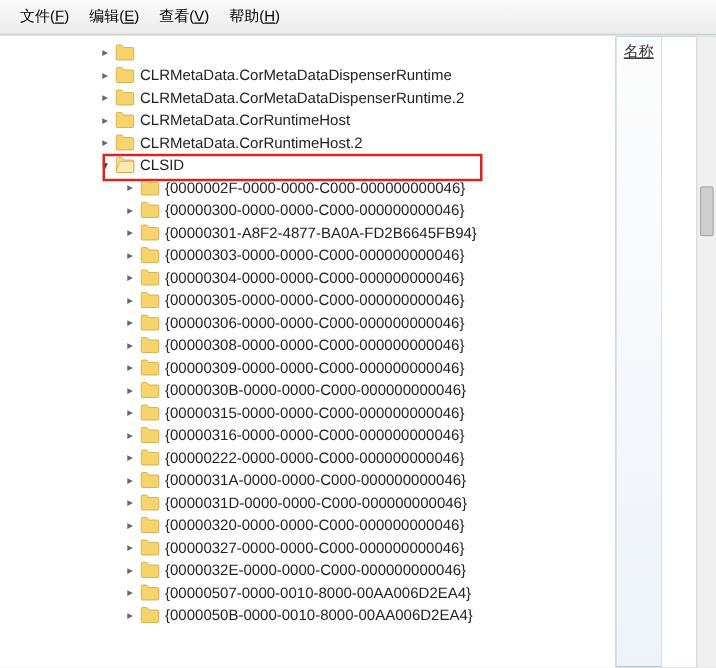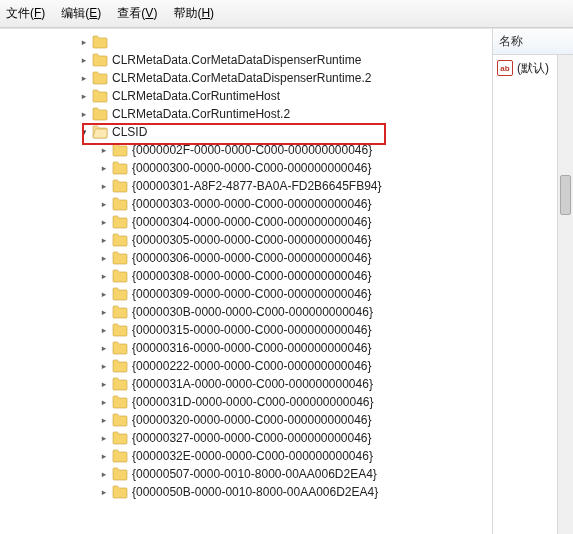--- a/index.html
+++ b/index.html
@@ -10,21 +10,21 @@
     width: 573px;
     height: 534px;
     overflow: hidden;
     display: flex;
     flex-direction: column;
   }
   .menubar {
     display: flex;
     background: linear-gradient(#fafafa,#ececec);
     border-bottom: 1px solid #d0d0d0;
-    padding: 3px 0;
+    padding: 3px 10px;
     gap: 4px;
   }
   .menubar .item { padding: 2px 6px; cursor: default; }
   .menubar .mn { text-decoration: underline; }
   .content {
     flex: 1;
     display: flex;
     background: #fff;
     border-top: 1px solid #e4e4e4;
     overflow: hidden;
@@ -69,21 +69,22 @@
   .label { color:#222; }
   .highlight-box {
     position:absolute;
     border:2px solid #d92424;
     pointer-events:none;
   }
   .rightpane {
     width: 80px;
     background:#0f766e;
     display:flex;
-    flex-direction:column;
+    flex-direction:row;
+    text-decoration:underline;
   }
   .rp-header {
     background: linear-gradient(#fdfdfd,#eef3fa);
     border-bottom:1px solid #d8d8d8;
     padding:4px 6px;
     font-size:12px;
     color:#333;
   }
   .rp-body { flex:1; padding:4px 4px; background:#fff; position:relative; }
   .value-row { display:flex; align-items:center; gap:4px; height:18px; }
@@ -421,22 +422,18 @@
           </span>
     <span class="label">{0000050B-0000-0010-8000-00AA006D2EA4}</span>
   </div>
       </div>
     <div class="highlight-box" style="left:82px; top:94px; width:304px; height:22px;"></div>
   </div>
 
   <div class="rightpane">
     <div class="rp-header">名称</div>
     <div class="rp-body">
-      <div class="value-row">
-        <span class="ab-icon">ab</span>
-        <span class="label">(默认)</span>
-      </div>
       <div class="scrollbar-stub">
         <div class="thumb"></div>
       </div>
     </div>
   </div>
 </div>
 
 </body></html>

